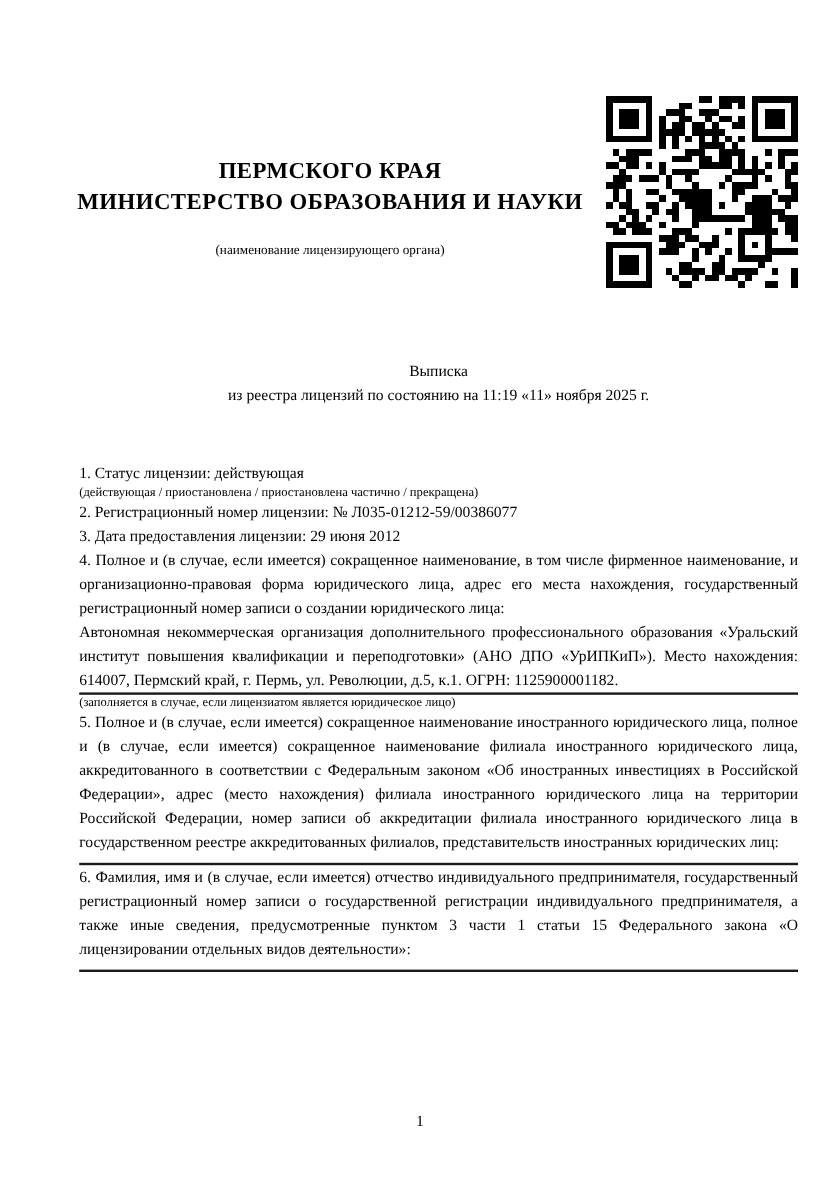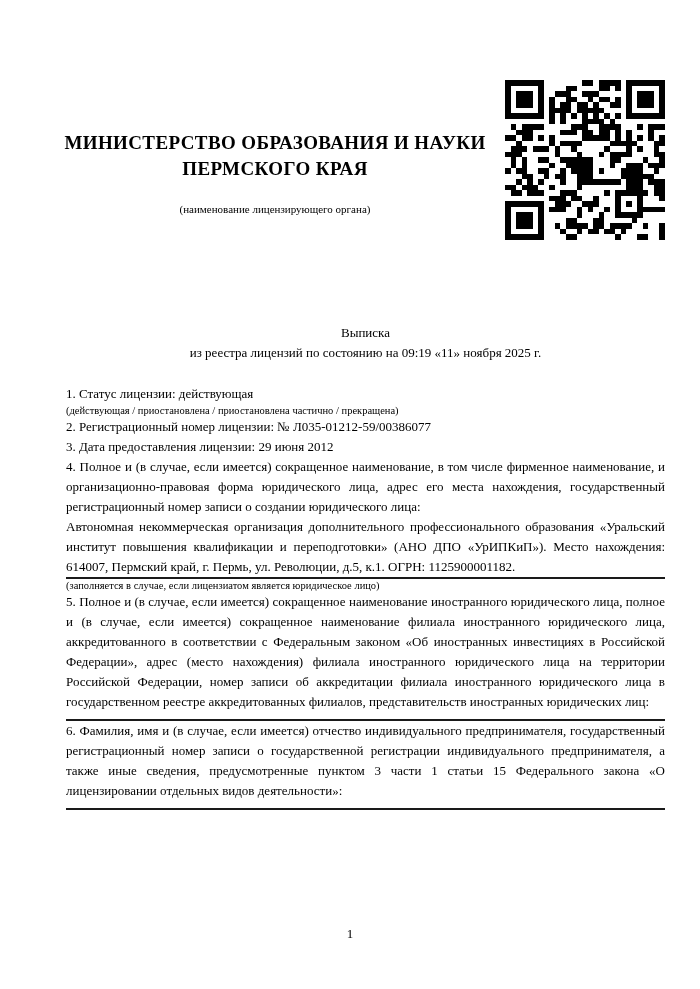--- a/index.html
+++ b/index.html
@@ -52,21 +52,20 @@
   .qr svg { display: block; }
   
   .doc-title {
     position: absolute;
     top: 299px;
     left: 66px;
     width: 599px;
     text-align: center;
     font-size: 13px;
     line-height: 20px;
-    margin-top: 24px;
   }
   
   .body {
     position: absolute;
     top: 384px;
     left: 66px;
     width: 599px;
     font-size: 13px;
     line-height: 20px;
   }
@@ -100,22 +99,22 @@
     line-height: 18px;
   }
 </style>
 </head>
 <body>
 
 <div class="page">
 
   <div class="header-row">
     <div class="ministry">
+      <div class="ministry-name">ПЕРМСКОГО КРАЯ</div>
       <div class="ministry-name">МИНИСТЕРСТВО ОБРАЗОВАНИЯ И НАУКИ</div>
-      <div class="ministry-name">ПЕРМСКОГО КРАЯ</div>
       <div class="ministry-caption">(наименование лицензирующего органа)</div>
     </div>
     <div class="qr" id="qr">
         <svg width="160" height="160" viewBox="0 0 160 160" shape-rendering="crispEdges" fill="#000">
           <rect x="0.00" y="0.00" width="5.52" height="5.52"></rect>
           <rect x="5.52" y="0.00" width="5.52" height="5.52"></rect>
           <rect x="11.03" y="0.00" width="5.52" height="5.52"></rect>
           <rect x="16.55" y="0.00" width="5.52" height="5.52"></rect>
           <rect x="22.07" y="0.00" width="5.52" height="5.52"></rect>
           <rect x="27.59" y="0.00" width="5.52" height="5.52"></rect>
@@ -523,21 +522,21 @@
           <rect x="110.34" y="154.48" width="5.52" height="5.52"></rect>
           <rect x="132.41" y="154.48" width="5.52" height="5.52"></rect>
           <rect x="137.93" y="154.48" width="5.52" height="5.52"></rect>
           <rect x="154.48" y="154.48" width="5.52" height="5.52"></rect>
         </svg>
       </div>
   </div>
 
   <div class="doc-title">
     <div>Выписка</div>
-    <div>из реестра лицензий по состоянию на 09:19 «11» ноября 2025 г.</div>
+    <div>из реестра лицензий по состоянию на 11:19 «11» ноября 2025 г.</div>
   </div>
 
   <div class="body">
     <p class="item">1. Статус лицензии: действующая</p>
     <p class="hint">(действующая / приостановлена / приостановлена частично / прекращена)</p>
 
     <p class="item mt22">2. Регистрационный номер лицензии: № Л035-01212-59/00386077</p>
 
     <p class="item mt13">3. Дата предоставления лицензии: 29 июня 2012</p>
 

